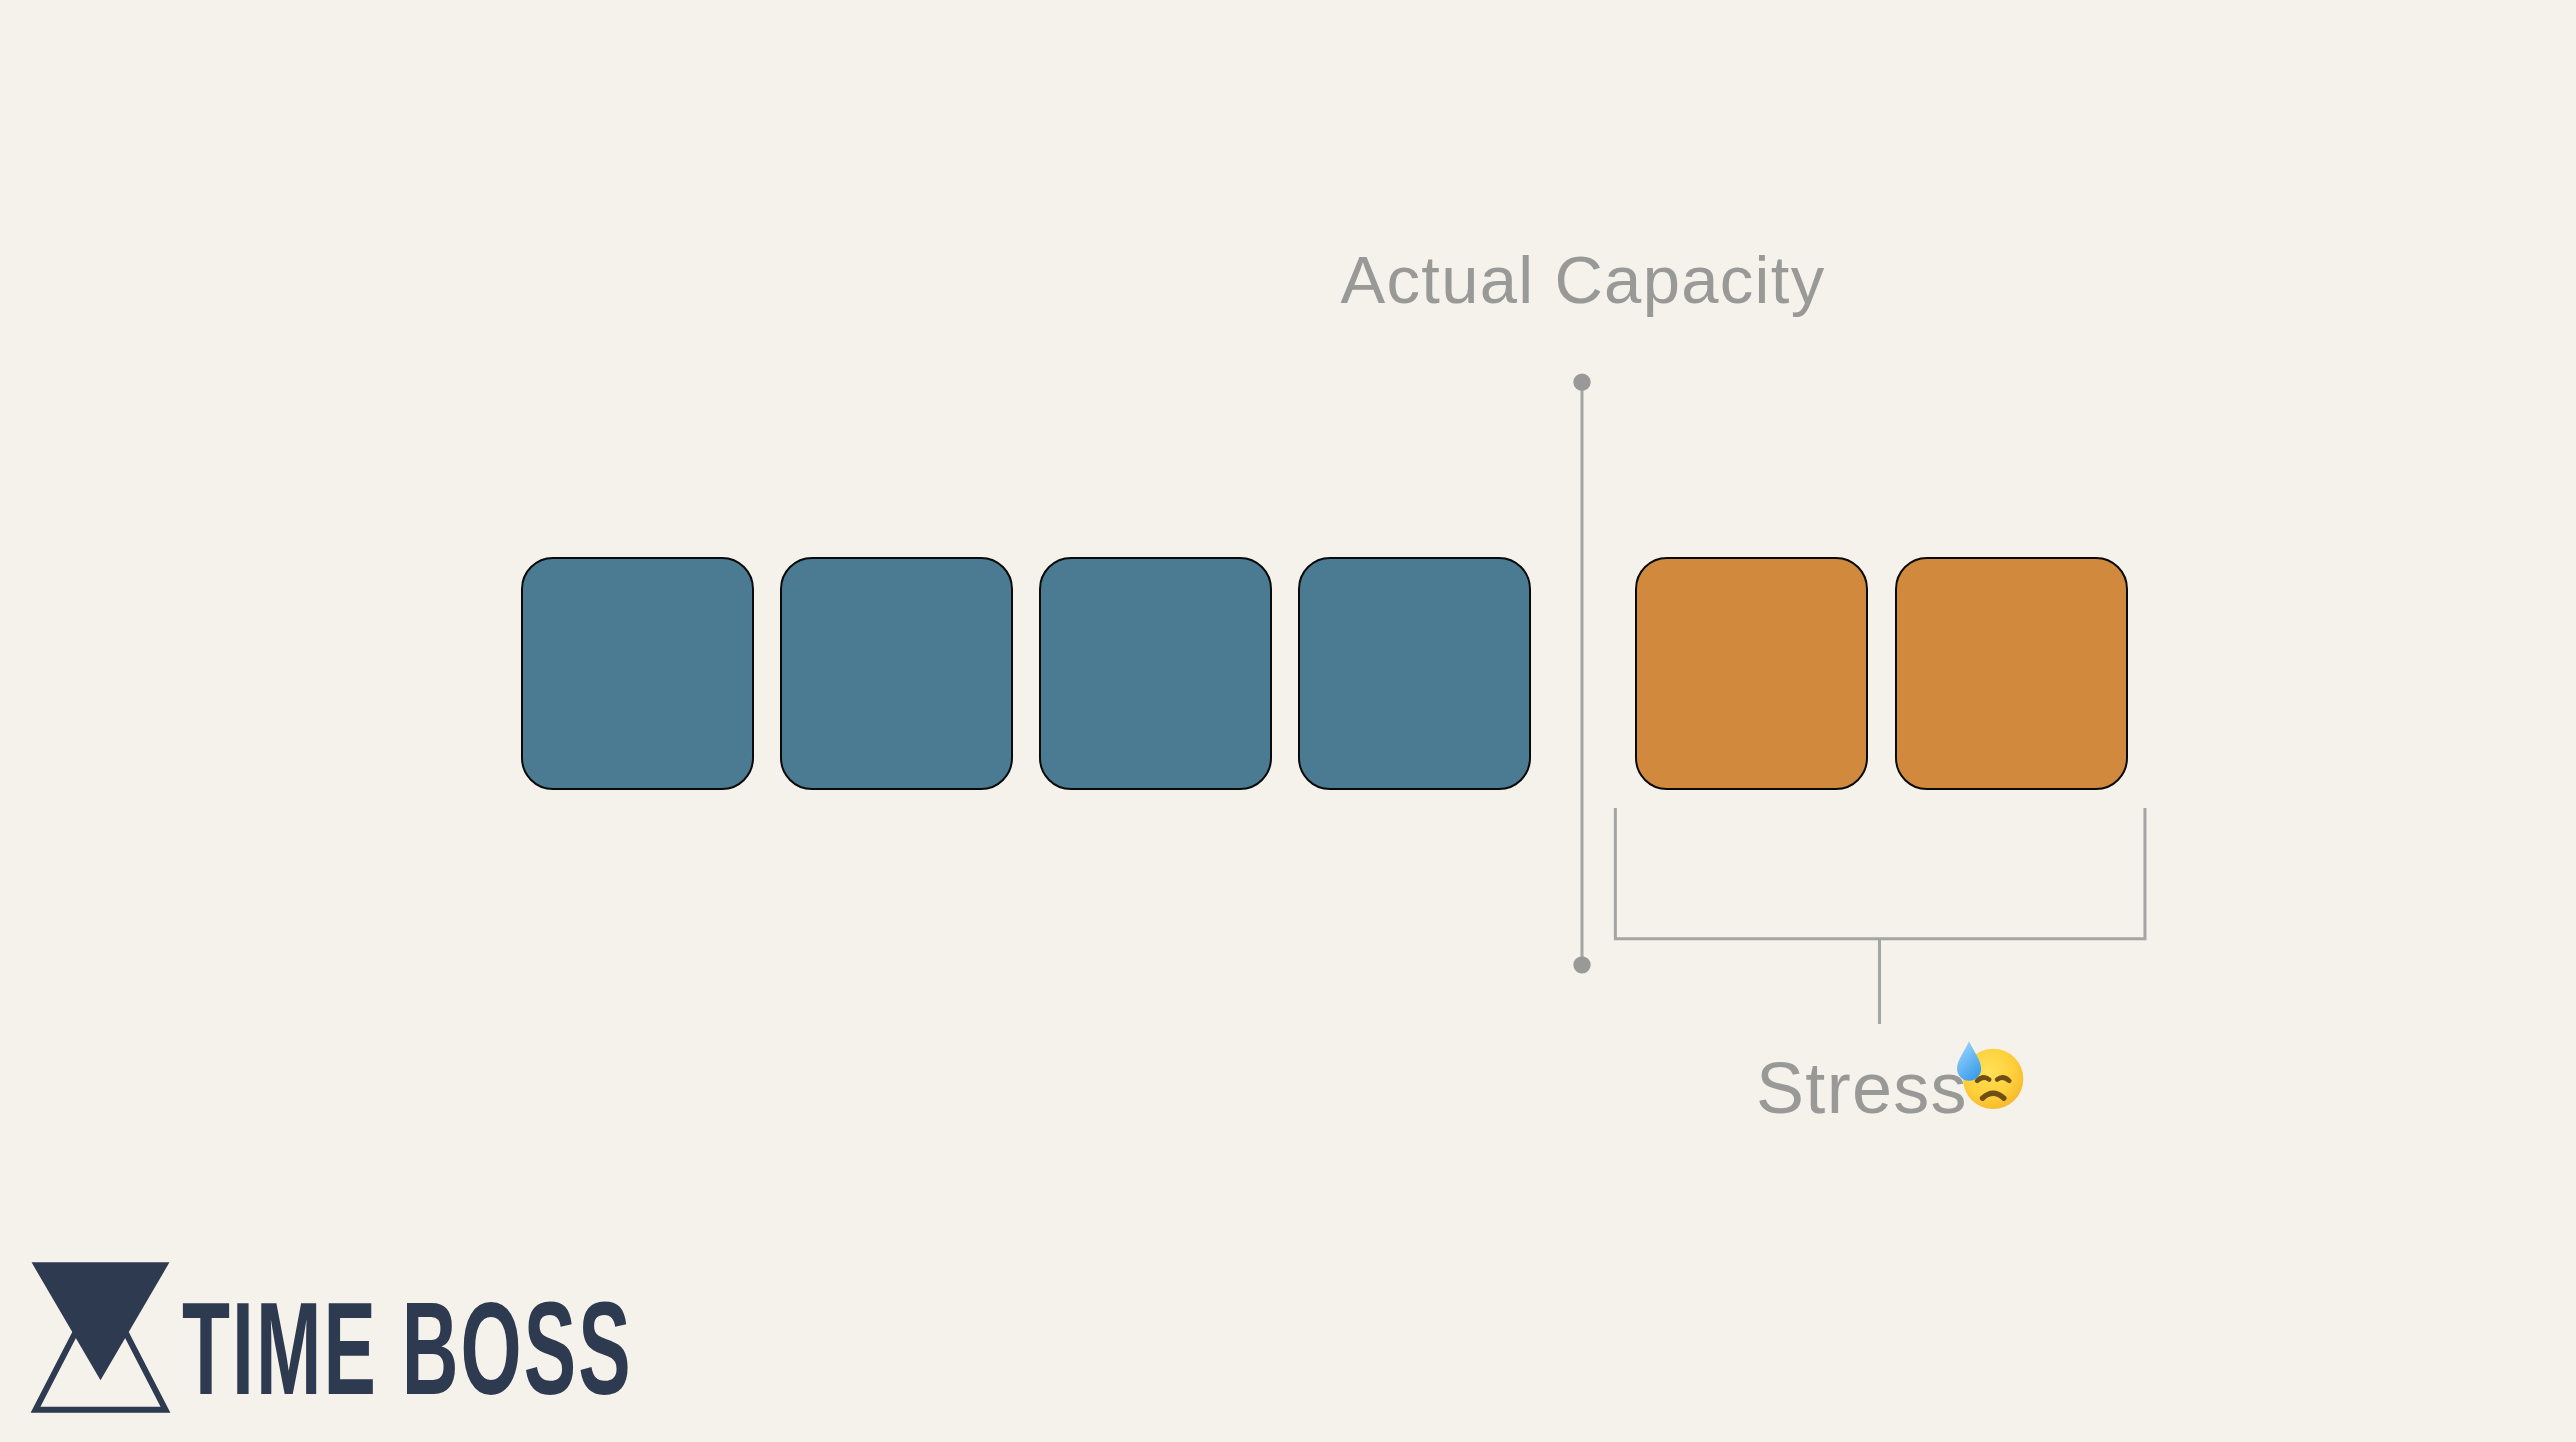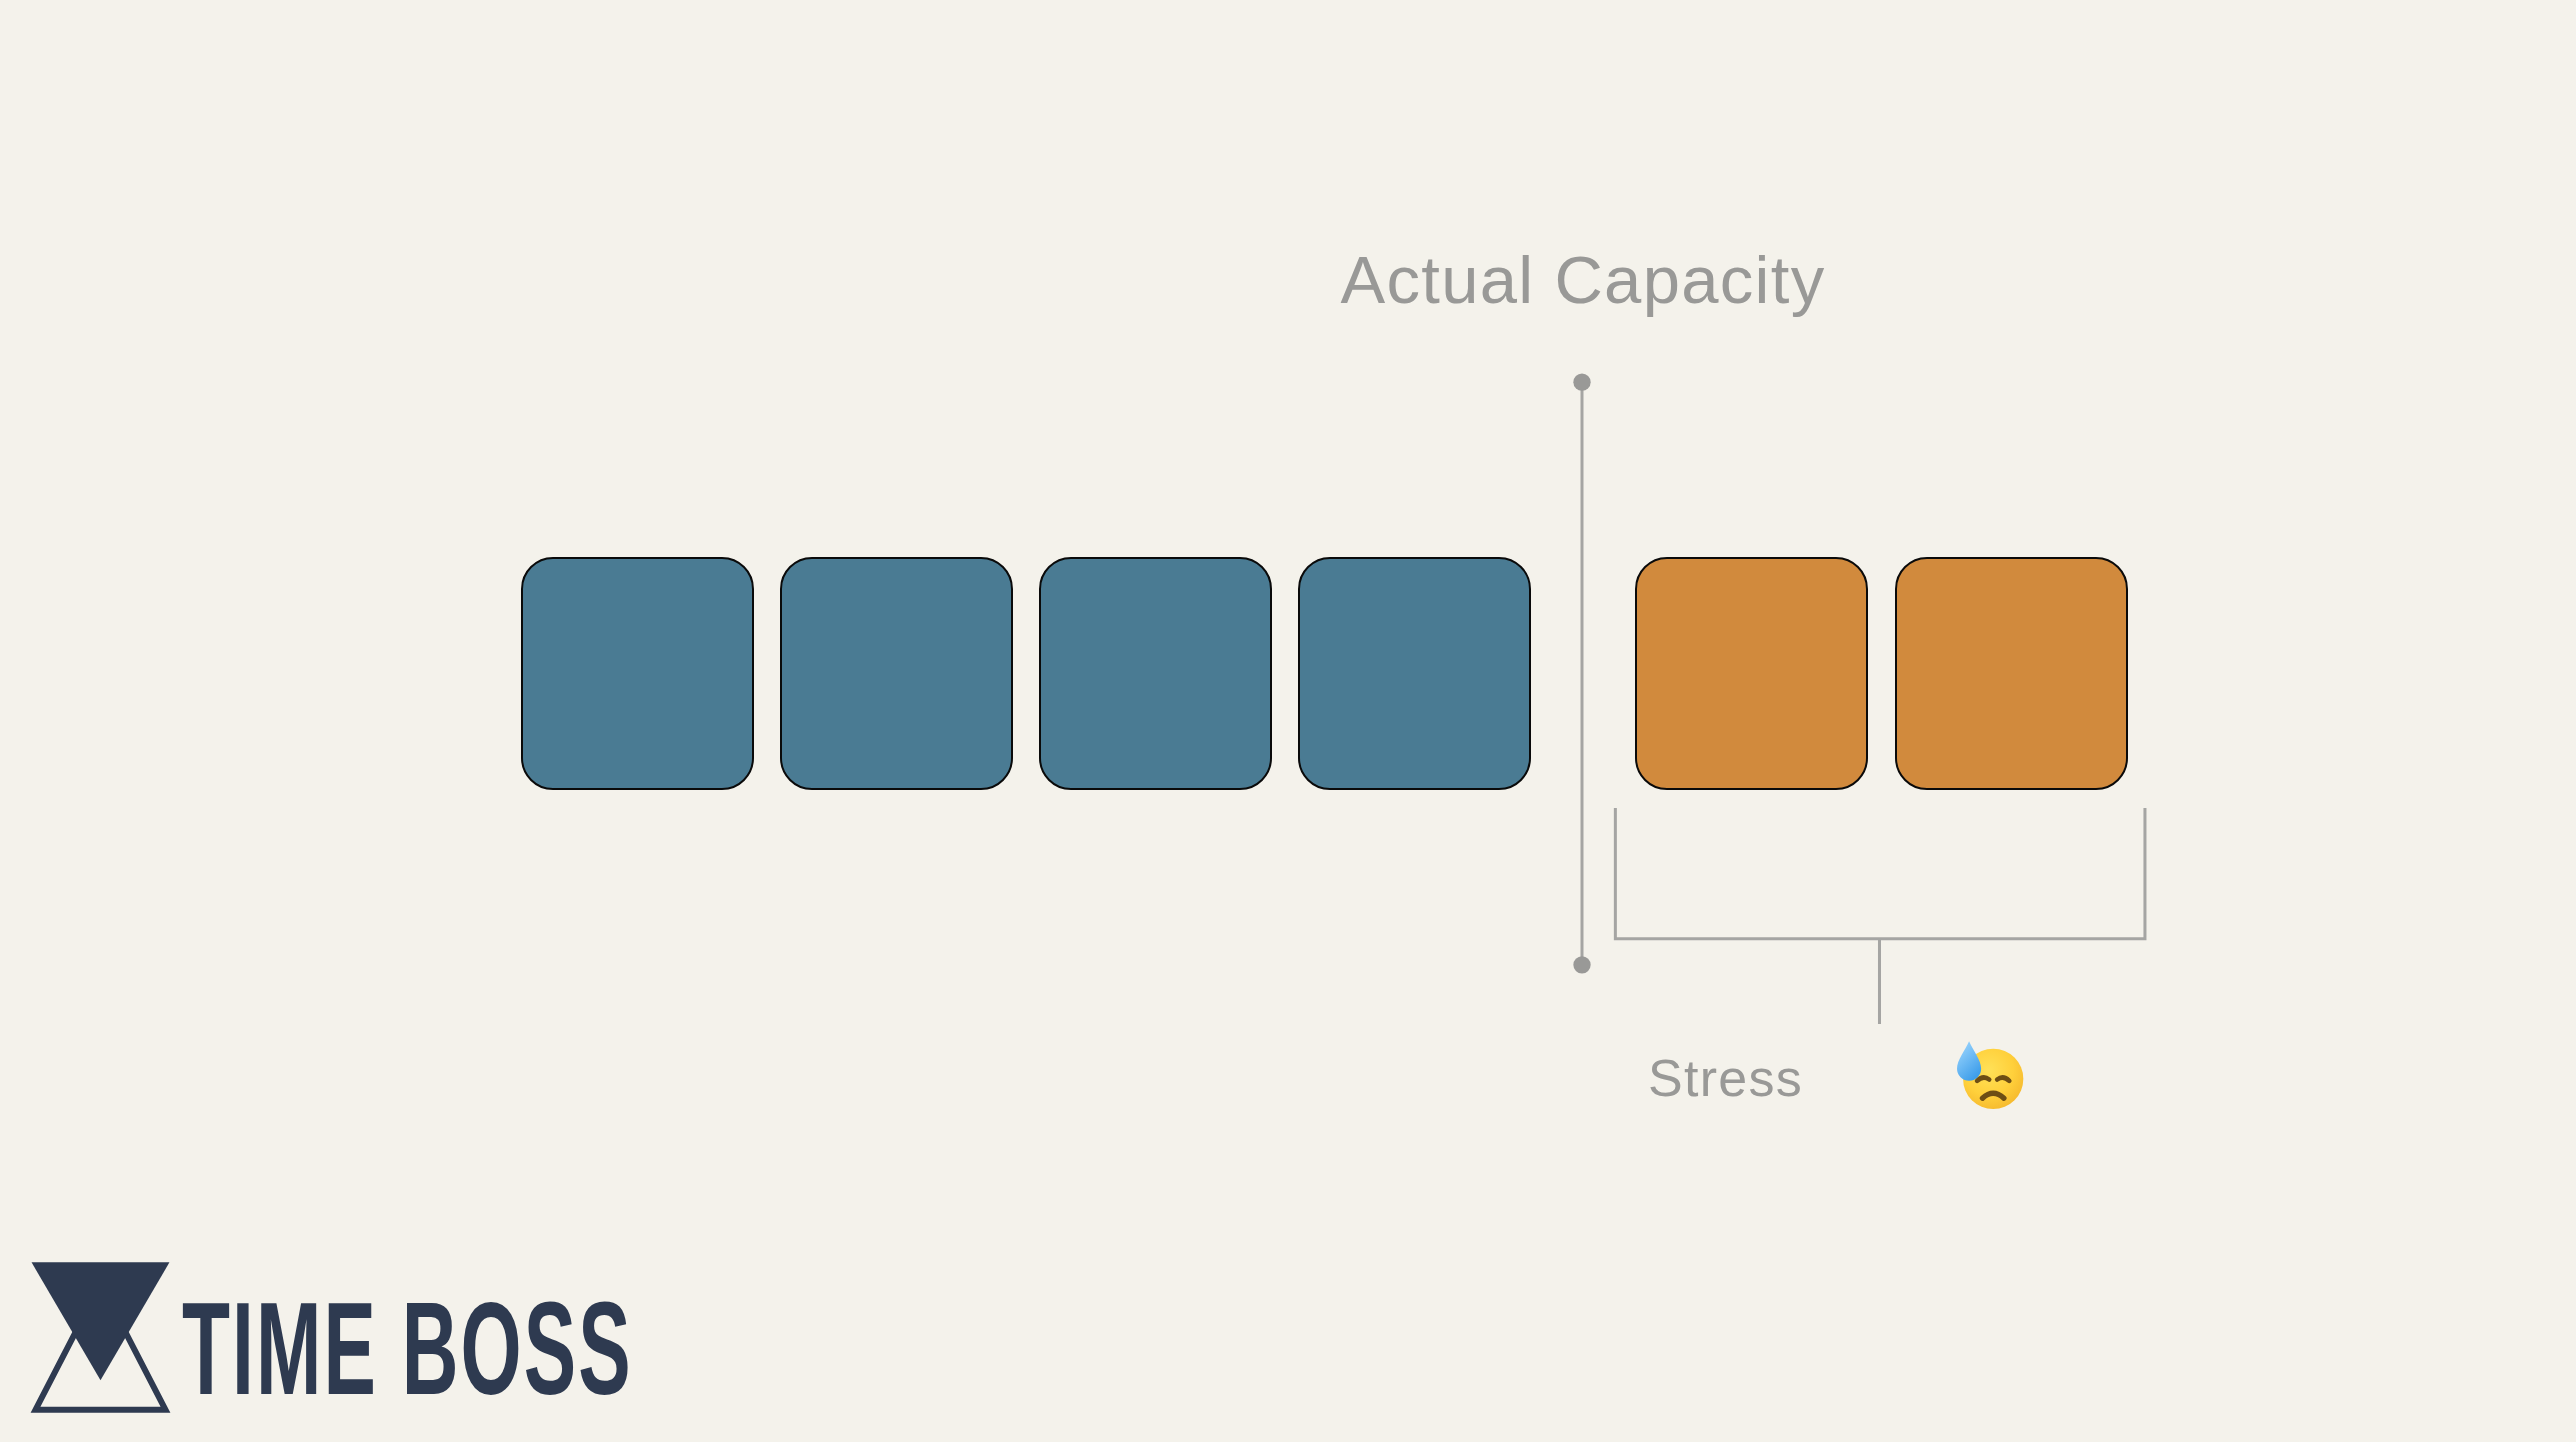--- a/index.html
+++ b/index.html
@@ -36,22 +36,22 @@
   .row-capacity{left:521px;}
   .row-stress{left:1635px; gap:27px;}
   .block{
     width:233px; height:233px;
     border:2.7px solid var(--block-border);
     border-radius:32px;
   }
   .bracket{position:absolute; left:1610px; top:804px;}
   .stress-label{
     position:absolute;
-    left:1648px; top:1052px;
-    font-size:52px;
+    left:1756px; top:1052px;
+    font-size:72px;
     line-height:1;
     letter-spacing:1.3px;
     color:var(--label-gray);
     white-space:nowrap;
   }
   .stress-emoji{position:absolute; left:1953px; top:1040px;}
   .brand-icon{position:absolute; left:30px; top:1261px;}
   .brand-text{
     position:absolute;
     left:182px; top:1283px;

